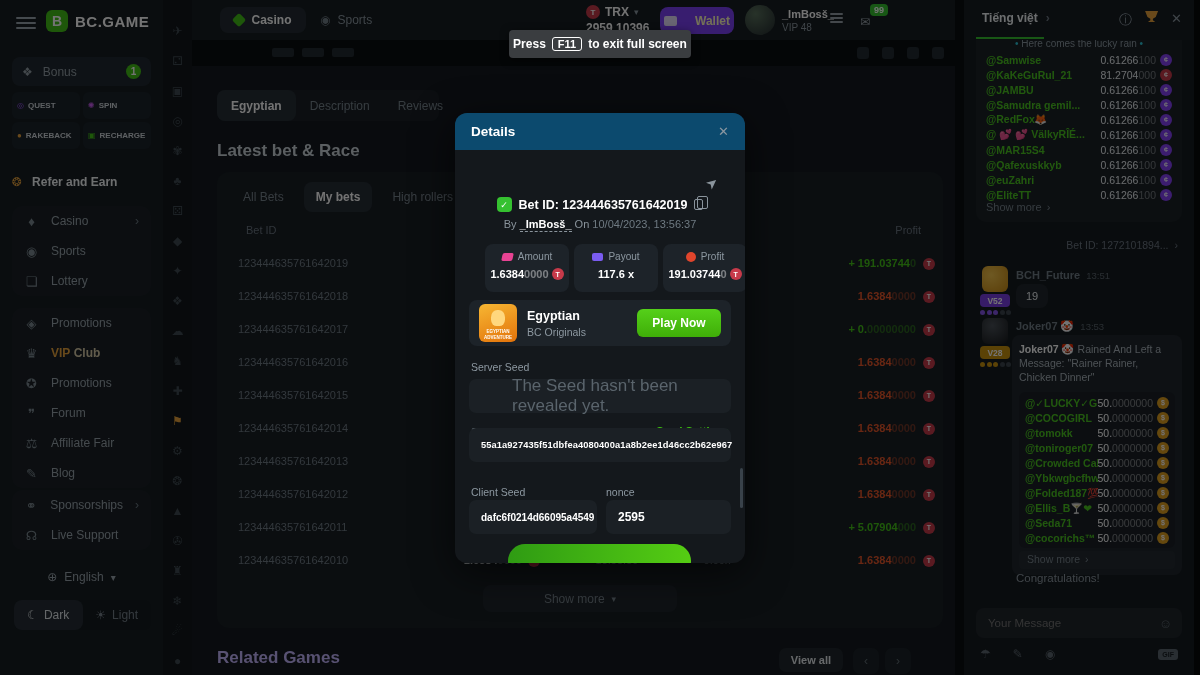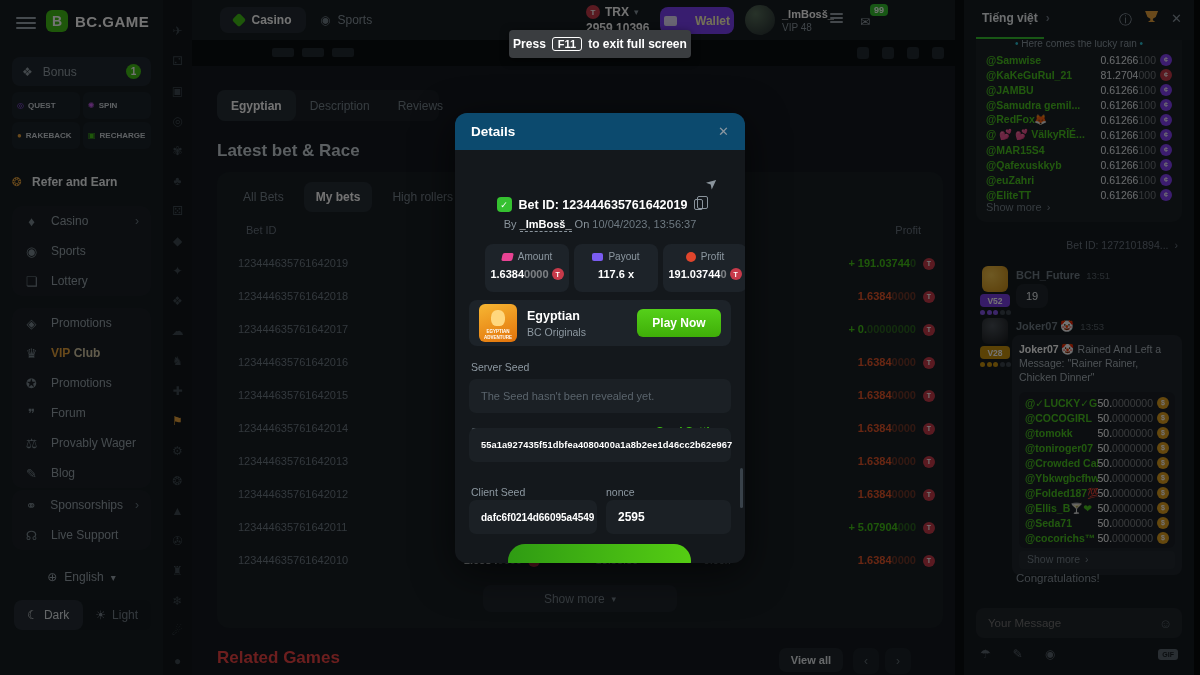--- a/index.html
+++ b/index.html
@@ -81,21 +81,21 @@
   .c-id{left:21px;}
   .c-amt{left:225px;width:80px;text-align:right;color:#d7dde1;font-weight:bold;}
   .c-amt-coin{left:311px;top:8px!important;}
   .c-time{left:350px;width:100px;text-align:center;}
   .c-mult{left:460px;width:80px;text-align:center;}
   .c-profit{right:27px;font-weight:bold;text-align:right;}
   .c-pcoin{right:8px;top:8px!important;}
   .win{color:#43c117;} .loss{color:#e8572a;}
   .showmore{position:absolute;left:266px;top:413px;width:194px;height:27px;background:#20272d;border-radius:8px;display:flex;align-items:center;justify-content:center;gap:7px;color:#79858e;font-size:12px;}
   .related{position:absolute;left:25px;top:648px;width:726px;}
-  .related .h{font-size:17px;font-weight:bold;color:#ef4444;}
+  .related .h{font-size:17px;font-weight:bold;color:#c4b5fd;}
   .viewall{position:absolute;right:100px;top:0px;background:#20272d;border-radius:7px;padding:6px 12px;color:#e2e7ea;font-size:11px;font-weight:bold;}
   .pg{position:absolute;top:0;width:26px;height:26px;background:#1c2329;border-radius:7px;color:#5f6b73;display:flex;align-items:center;justify-content:center;}
   .pg.l{right:64px;} .pg.r{right:32px;}
 
   
   .chat{position:absolute;left:964px;top:0;width:230px;height:675px;background:#161c21;z-index:1;}
   .chead{position:absolute;left:0;top:0;width:230px;height:40px;background:#171d22;}
   .ctab{position:absolute;left:18px;top:11px;font-weight:bold;color:#eef2f4;font-size:12px;display:flex;gap:8px;align-items:center;}
   .ctab .chev{color:#6b7680;}
   .cunder{position:absolute;left:12px;top:37px;width:68px;height:2px;background:#35c130;}
@@ -162,21 +162,21 @@
   .gamecard{position:absolute;left:14px;top:187px;width:262px;height:46px;background:#1d2329;border-radius:8px;display:flex;align-items:center;padding:0 10px;gap:10px;}
   .thumb{width:38px;height:38px;border-radius:6px;background:linear-gradient(160deg,#f7b733,#e2720a);position:relative;overflow:hidden;flex:none;}
   .thumb .face{position:absolute;left:12px;top:6px;width:14px;height:16px;background:#ffd77e;border-radius:45% 45% 40% 40%;}
   .thumb .tt{position:absolute;left:0;bottom:2px;width:100%;text-align:center;font-size:4.5px;font-weight:bold;color:#fff;line-height:1.2;}
   .gmeta .n{color:#fff;font-weight:bold;font-size:12.5px;}
   .gmeta .p{color:#8d98a1;font-size:10.5px;margin-top:3px;}
   .play{margin-left:auto;width:84px;height:28px;background:linear-gradient(180deg,#55d01a,#3fae08);border-radius:6px;color:#fff;font-weight:bold;font-size:12px;display:flex;align-items:center;justify-content:center;}
   .mlabel{position:absolute;left:16px;font-size:10.5px;color:#8d98a1;}
   .mlink{position:absolute;right:16px;font-size:11px;font-weight:bold;color:#3ec70f;}
   .minput{position:absolute;left:14px;width:262px;height:34px;background:#1b2025;border-radius:7px;display:flex;align-items:center;padding:0 12px;color:#fff;font-weight:bold;}
-  .ph{color:#5a646c;font-weight:normal;font-size:11px;}
+  .ph{color:#5a646c;font-weight:normal;font-size:17px;margin-left:31px;}
   .hashv{font-size:9.3px;letter-spacing:.1px;}
   .mbtn{position:absolute;left:53px;top:431px;width:183px;height:34px;border-radius:17px;background:linear-gradient(90deg,#2f9b13,#55cd13);}
   .mscroll{position:absolute;right:2px;top:355px;width:3px;height:40px;background:#39424a;border-radius:2px;}
 
   
   .toast{position:absolute;left:509px;top:30px;width:182px;height:28px;background:#3a3d40;border-radius:4px;z-index:60;display:flex;align-items:center;justify-content:center;gap:6px;color:#fff;font-size:12px;font-weight:bold;box-shadow:0 2px 8px rgba(0,0,0,.5);}
   .key{border:1.5px solid #fff;border-radius:3px;padding:0px 5px;font-size:11px;}
 </style>
 </head>
 <body>
@@ -249,21 +249,21 @@
       <div class="nrow">
           <span class="ic">✪</span>
           <span>Promotions</span>
         </div>
       <div class="nrow">
           <span class="ic">❞</span>
           <span>Forum</span>
         </div>
       <div class="nrow">
           <span class="ic">⚖</span>
-          <span>Provably Wager</span>
+          <span>Affiliate Fair</span>
         </div>
       <div class="nrow">
           <span class="ic">✎</span>
           <span>Blog</span>
         </div>
     </div>
     <div class="navcard" style="top:490px">
       <div class="nrow">
           <span class="ic">⚭</span>
           <span>Sponsorships</span>

